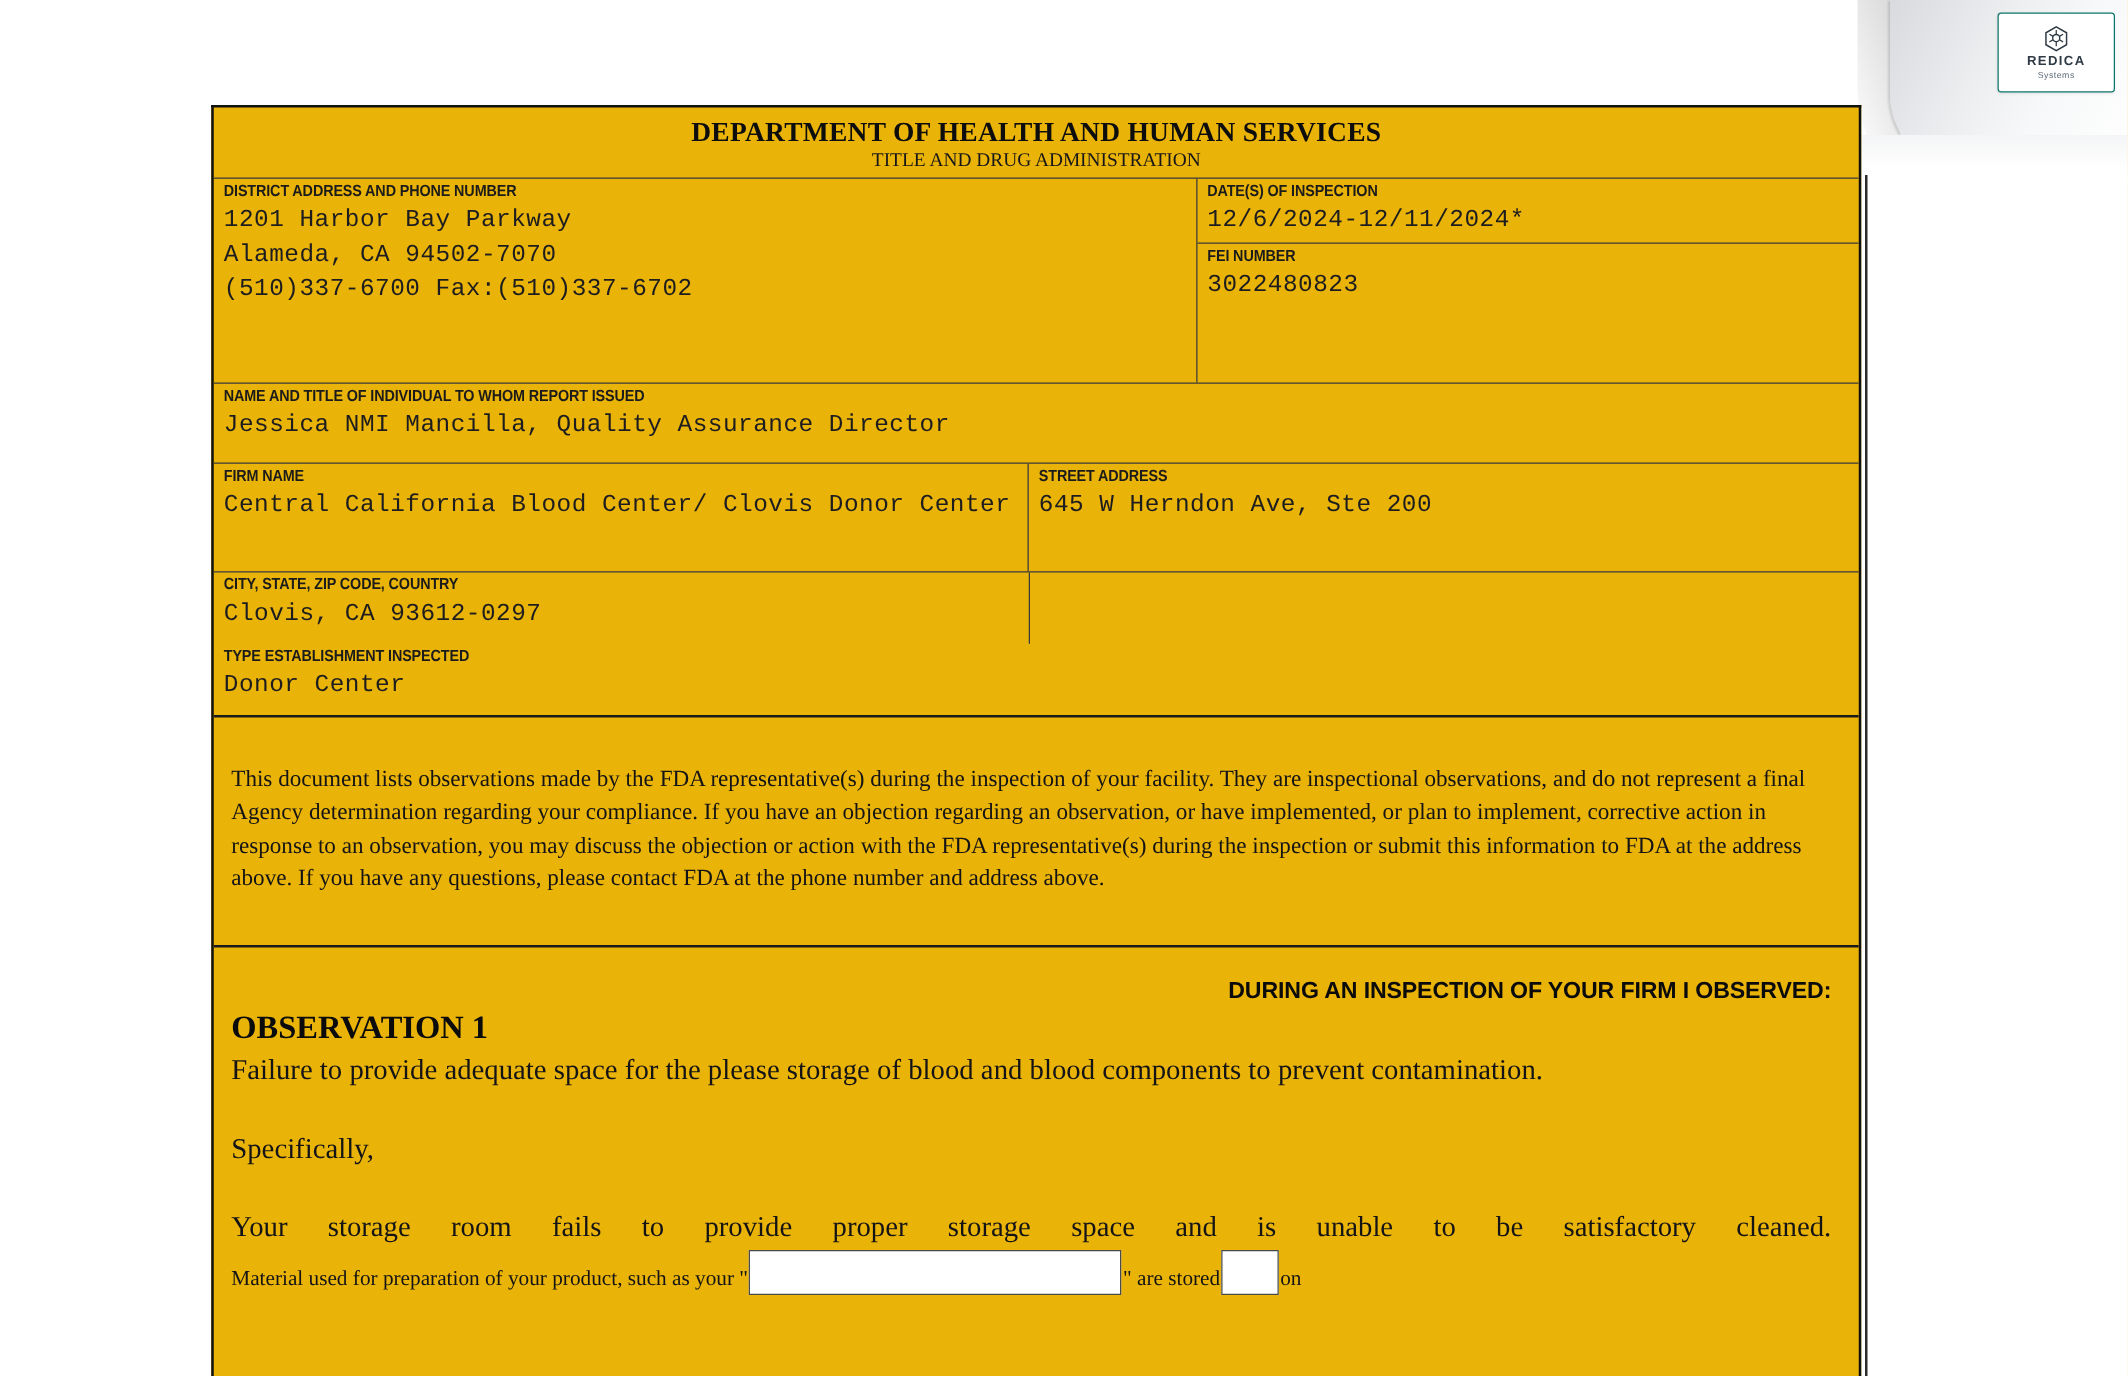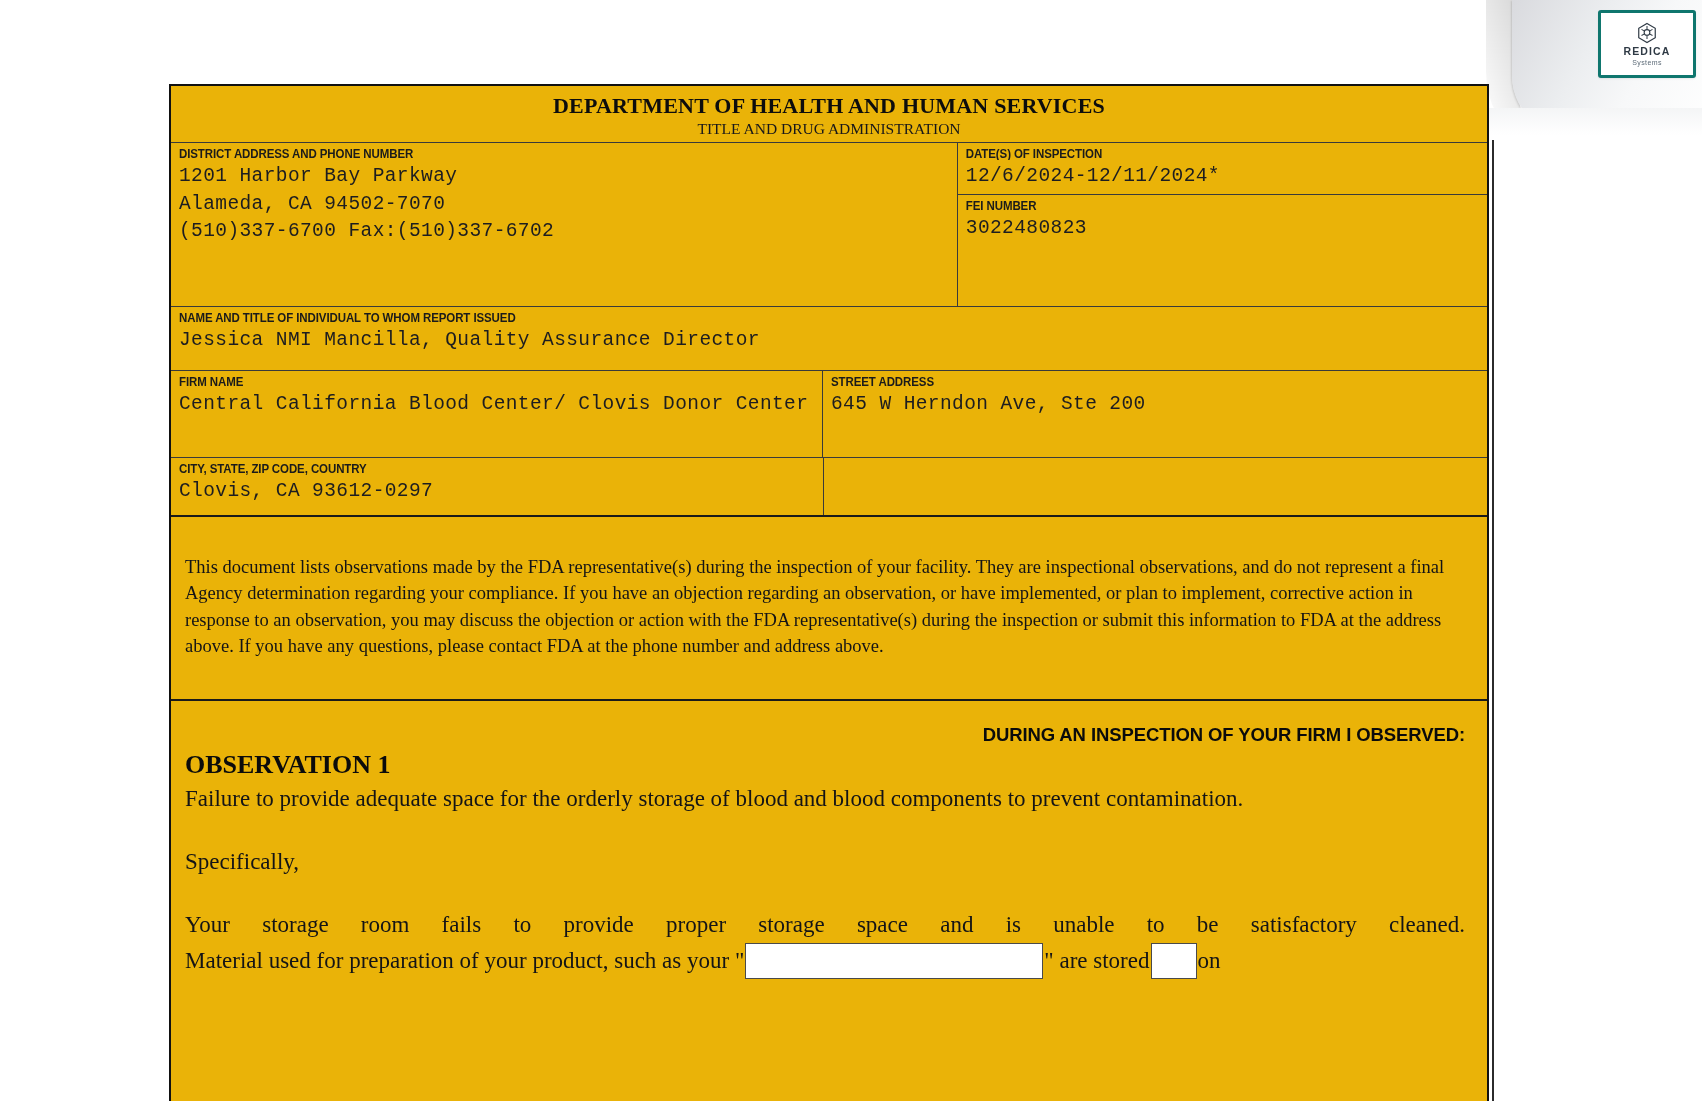--- a/index.html
+++ b/index.html
@@ -67,21 +67,21 @@
   }
 
   
   .redica-badge {
     position: absolute;
     top: 10px;
     left: 1598px;
     width: 92px;
     height: 62px;
     background: #ffffff;
-    border: 3px solid #0f766e;
+    border: 1px solid #0f766e;
     border-radius: 3px;
     display: flex;
     flex-direction: column;
     align-items: center;
     justify-content: center;
     gap: 2px;
     box-shadow: 0 1px 2px rgba(0,0,0,0.08);
   }
   .redica-mark { width: 22px; height: 22px; display: block; }
   .redica-word {
@@ -220,21 +220,21 @@
   .obs-justified {
     font-family: "Liberation Serif", serif;
     font-size: 23px;
     line-height: 1.5;
     color: #141416;
     text-align: justify;
     text-align-last: justify;
   }
   .obs-last-line {
     font-family: "Liberation Serif", serif;
-    font-size: 23px;
+    font-size: 17px;
     line-height: 1.5;
     color: #141416;
     display: flex;
     align-items: flex-end;
     flex-wrap: nowrap;
     white-space: nowrap;
     overflow: hidden;
   }
   .redaction-box {
     display: inline-block;
@@ -310,30 +310,34 @@
         <div class="cell-label">STREET ADDRESS</div>
         <div class="cell-value">645 W Herndon Ave, Ste 200</div>
       </div>
     </div>
 
     <div class="row b-b-heavy">
       <div class="cell city-cell b-r">
         <div class="cell-label">CITY, STATE, ZIP CODE, COUNTRY</div>
         <div class="cell-value">Clovis, CA 93612-0297</div>
       </div>
+      <div class="cell type-cell">
+        <div class="cell-label">TYPE ESTABLISHMENT INSPECTED</div>
+        <div class="cell-value">Donor Center</div>
+      </div>
     </div>
 
     <div class="b-b-heavy">
       <p class="disclaimer">This document lists observations made by the FDA representative(s) during the inspection of your facility. They are inspectional observations, and do not represent a final Agency determination regarding your compliance. If you have an objection regarding an observation, or have implemented, or plan to implement, corrective action in response to an observation, you may discuss the objection or action with the FDA representative(s) during the inspection or submit this information to FDA at the address above. If you have any questions, please contact FDA at the phone number and address above.</p>
     </div>
 
     <div class="obs-block">
       <div class="obs-heading">DURING AN INSPECTION OF YOUR FIRM I OBSERVED:</div>
       <div class="obs-number">OBSERVATION 1</div>
-      <div class="obs-text">Failure to provide adequate space for the orderly storage of blood and blood components to prevent contamination.</div>
+      <div class="obs-text">Failure to provide adequate space for the please storage of blood and blood components to prevent contamination.</div>
       <div class="obs-spacer"></div>
       <div class="obs-specifically">Specifically,</div>
       <div class="obs-spacer"></div>
       <div class="obs-justified">Your storage room fails to provide proper storage space and is unable to be satisfactory cleaned.</div>
       <div class="obs-last-line">
         <span>Material used for preparation of your product, such as your "</span>
         <span class="redaction-box redaction-wide"></span>
         <span>" are stored</span>
         <span class="redaction-box redaction-small"></span>
         <span>on</span>

